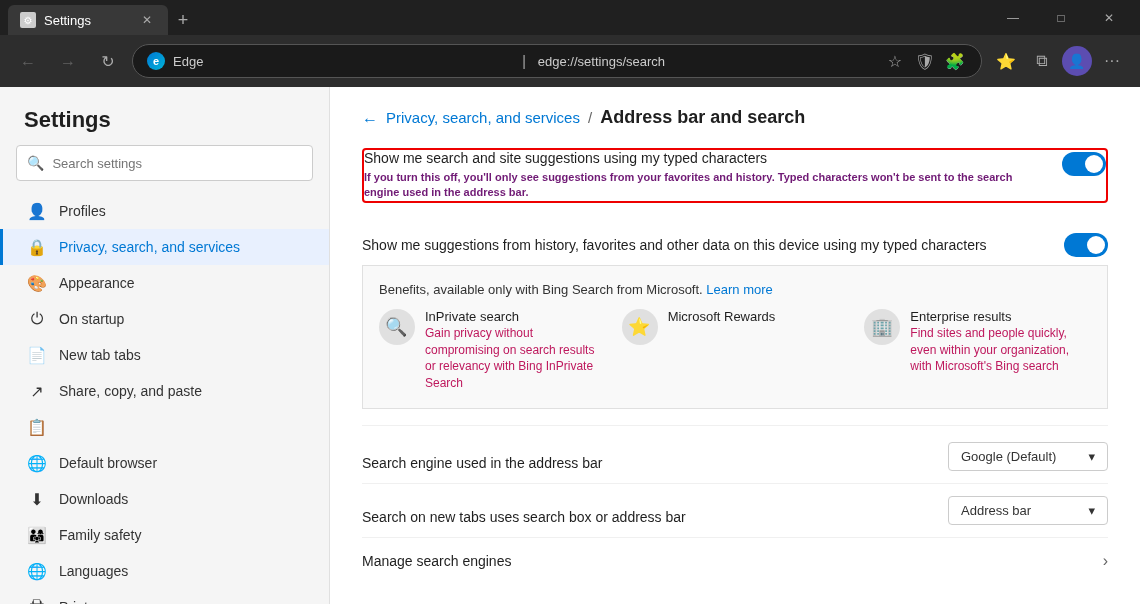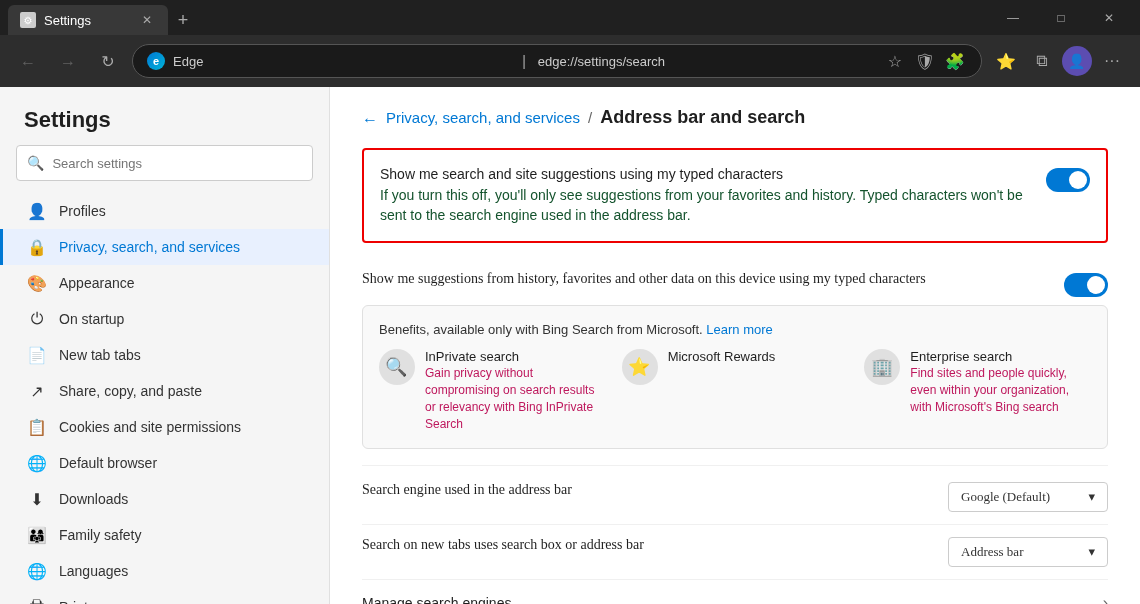--- a/index.html
+++ b/index.html
@@ -215,40 +215,41 @@
     .breadcrumb-sep { color: #666; }
     .breadcrumb-current {
       color: #1f1f1f;
       font-size: 18px;
       font-weight: 700;
     }
 
     .highlighted-box {
       border: 2px solid #e00;
       border-radius: 4px;
-      padding: 16px;
+      padding: 0;
       margin-bottom: 16px;
     }
     .toggle-row {
       display: flex;
       align-items: flex-start;
       justify-content: space-between;
       gap: 16px;
     }
     .toggle-content { flex: 1; }
     .toggle-title {
       font-size: 14px;
       font-weight: 500;
       color: #1f1f1f;
       margin-bottom: 4px;
     }
     .toggle-desc {
-      font-size: 14px;
-      color: #14532d;
+      font-size: 11px;
+      color: #701a75;
       line-height: 1.4;
+      font-weight: bold;
     }
     .toggle {
       width: 44px; height: 24px;
       border-radius: 12px;
       cursor: pointer;
       flex-shrink: 0;
       position: relative;
       margin-top: 2px;
     }
     .toggle.on { background: #0078d4; }
@@ -258,25 +259,24 @@
       width: 18px; height: 18px;
       background: #fff;
       border-radius: 50%;
       top: 3px;
       transition: left 0.15s;
     }
     .toggle.on::after { left: 23px; }
 
     .setting-row {
       display: flex;
-      align-items: flex-start;
+      align-items: flex-end;
       justify-content: space-between;
       padding: 12px 0;
       border-bottom: 1px solid #f0f0f0;
-      font-family: Liberation Serif, serif;
     }
     .setting-label {
       font-size: 14px;
       color: #1f1f1f;
     }
     .dropdown {
       display: flex;
       align-items: center;
       gap: 8px;
       border: 1px solid #ccc;
@@ -287,21 +287,21 @@
       color: #333;
       background: #fff;
       min-width: 160px;
       justify-content: space-between;
     }
 
     
     .benefits-box {
       background: #f9f9f9;
       border: 1px solid #e0e0e0;
-      border-radius: 6px;
+      border-radius: 0;
       padding: 16px;
       margin-bottom: 16px;
     }
     .benefits-title {
       font-size: 13px;
       color: #333;
       margin-bottom: 12px;
     }
     .benefits-title a { color: #0078d4; text-decoration: none; }
     .benefits-grid {
@@ -421,21 +421,20 @@
         <div class="nav-item">
     <span class="nav-icon">📄</span>
     <span>New tab tabs</span>
   </div>
         <div class="nav-item">
     <span class="nav-icon">↗</span>
     <span>Share, copy, and paste</span>
   </div>
         <div class="nav-item">
     <span class="nav-icon">📋</span>
-    <span>Cookies and site permissions</span>
   </div>
         <div class="nav-item">
     <span class="nav-icon">🌐</span>
     <span>Default browser</span>
   </div>
         <div class="nav-item">
     <span class="nav-icon">⬇</span>
     <span>Downloads</span>
   </div>
         <div class="nav-item">
@@ -492,21 +491,21 @@
   </div>
           <div class="benefit-item">
     <div class="benefit-icon">⭐</div>
     <div>
       <div class="benefit-title">Microsoft Rewards</div>
     </div>
   </div>
           <div class="benefit-item">
     <div class="benefit-icon">🏢</div>
     <div>
-      <div class="benefit-title">Enterprise search</div>
+      <div class="benefit-title">Enterprise results</div>
       <div class="benefit-desc">Find sites and people quickly, even within your organization, with Microsoft's Bing search</div>
     </div>
   </div>
         </div>
     </div>
 
     <hr class="divider">
 
     <div class="setting-row">
       <span class="setting-label">Search engine used in the address bar</span>

